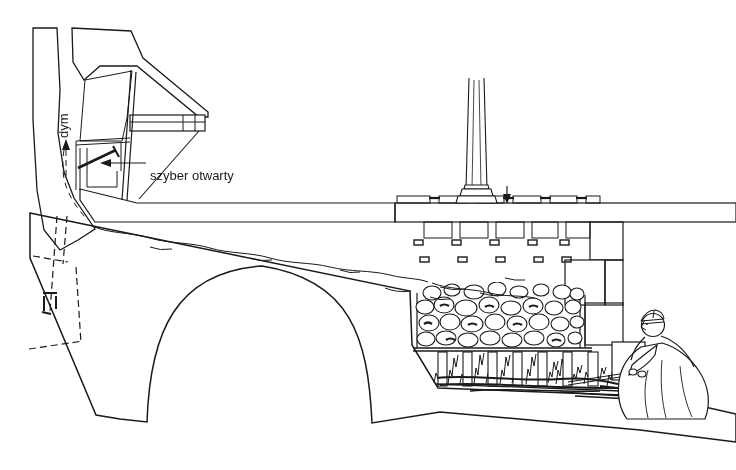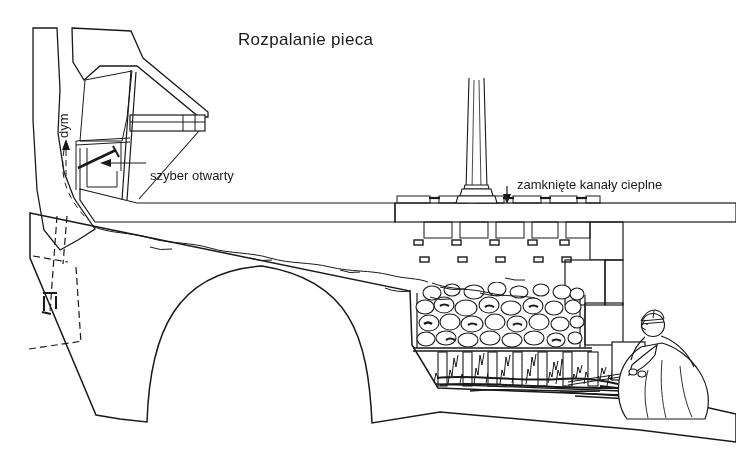--- a/index.html
+++ b/index.html
@@ -302,18 +302,16 @@
     <line class="s" stroke-width="1.2" x1="146" y1="163" x2="106" y2="163"></line>
     <path class="ink" d="M100,163 L111,159 L111,167 Z"></path>
   </g>
 
   <g>
     <line class="s" stroke-width="1.2" x1="507" y1="186" x2="507" y2="198"></line>
     <path class="ink" d="M507,204 L503,194 L511,194 Z"></path>
   </g>
 </svg>
 
-<div class="txt title">Rozpalanie pieca</div>
 <div class="txt lbl-smoke lbl">dym</div>
 <div class="txt lbl lbl-damper">szyber otwarty</div>
-<div class="txt lbl lbl-channels">zamknięte kanały cieplne</div>
 
 </div>
 
 </body></html>

